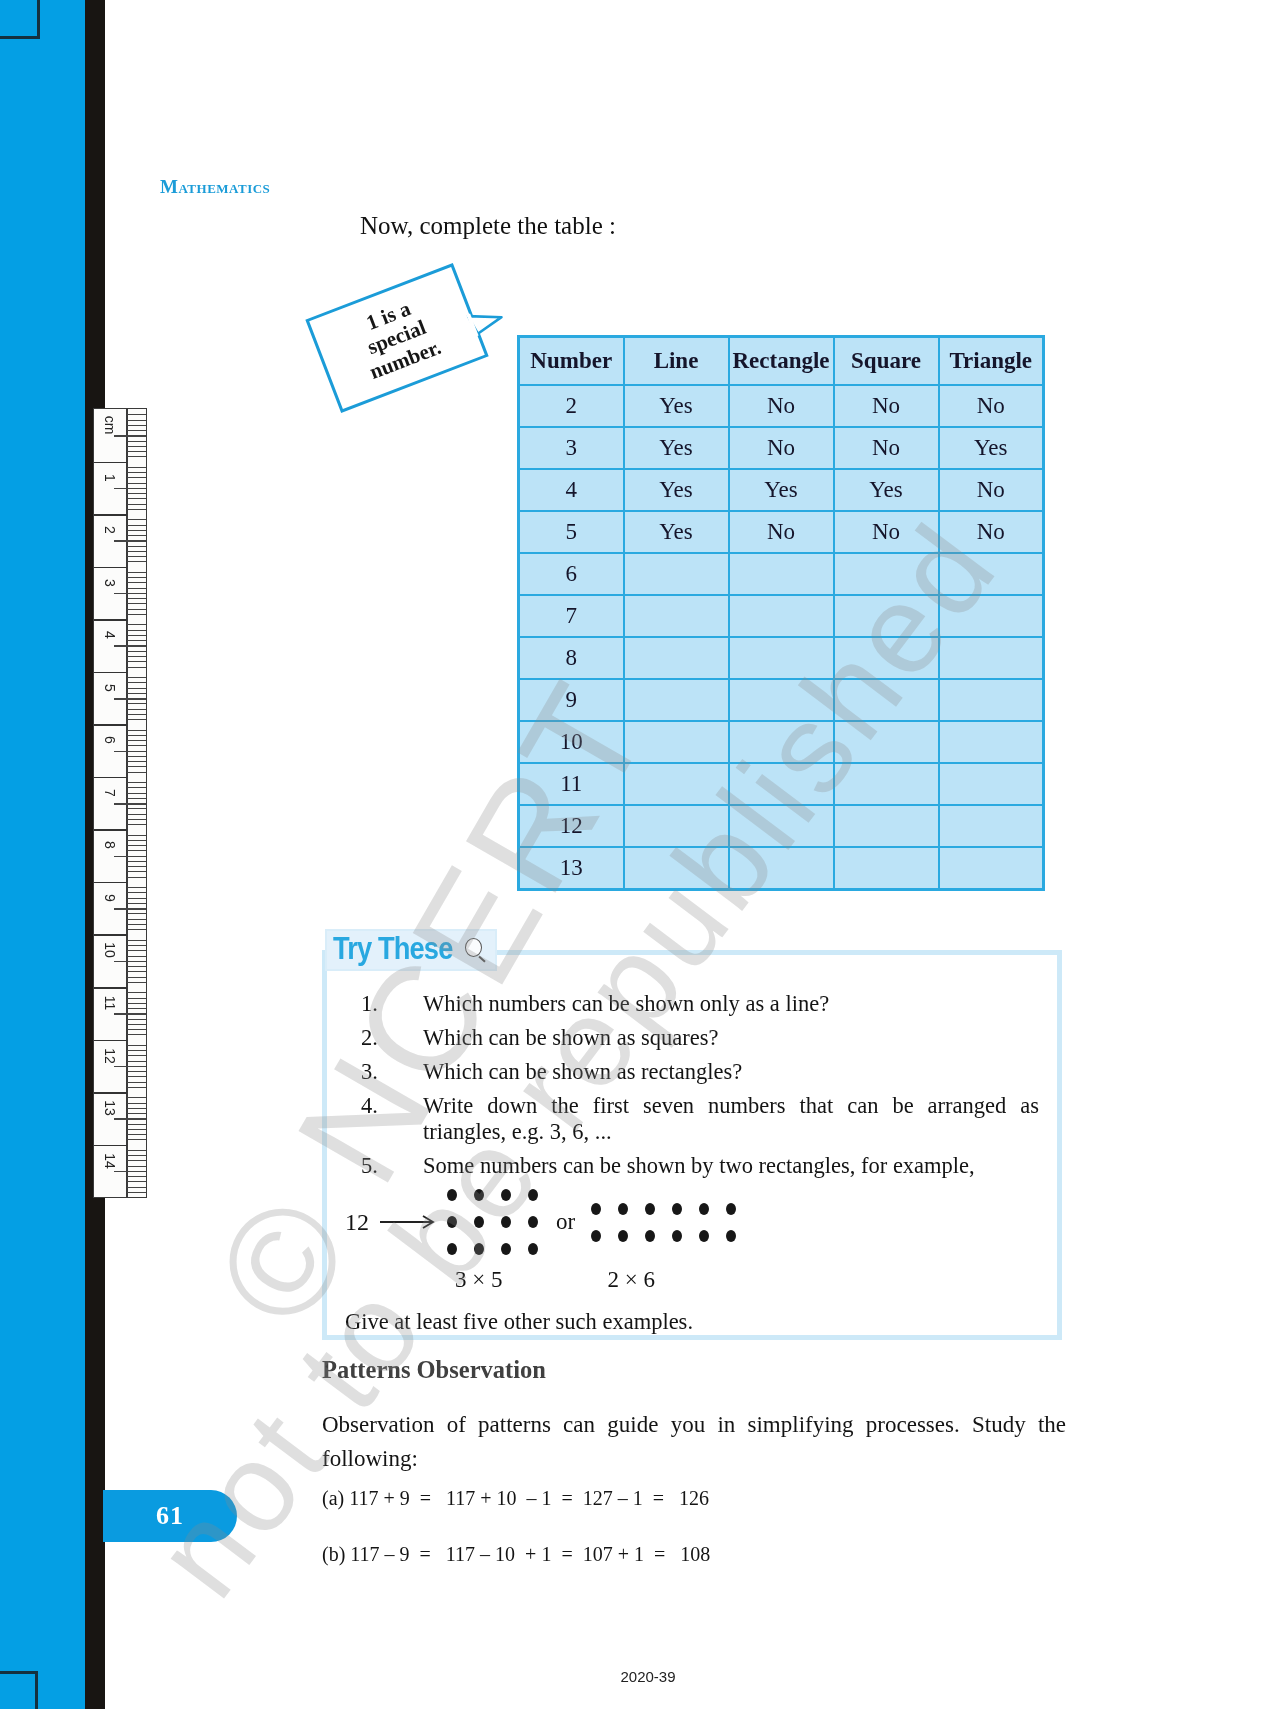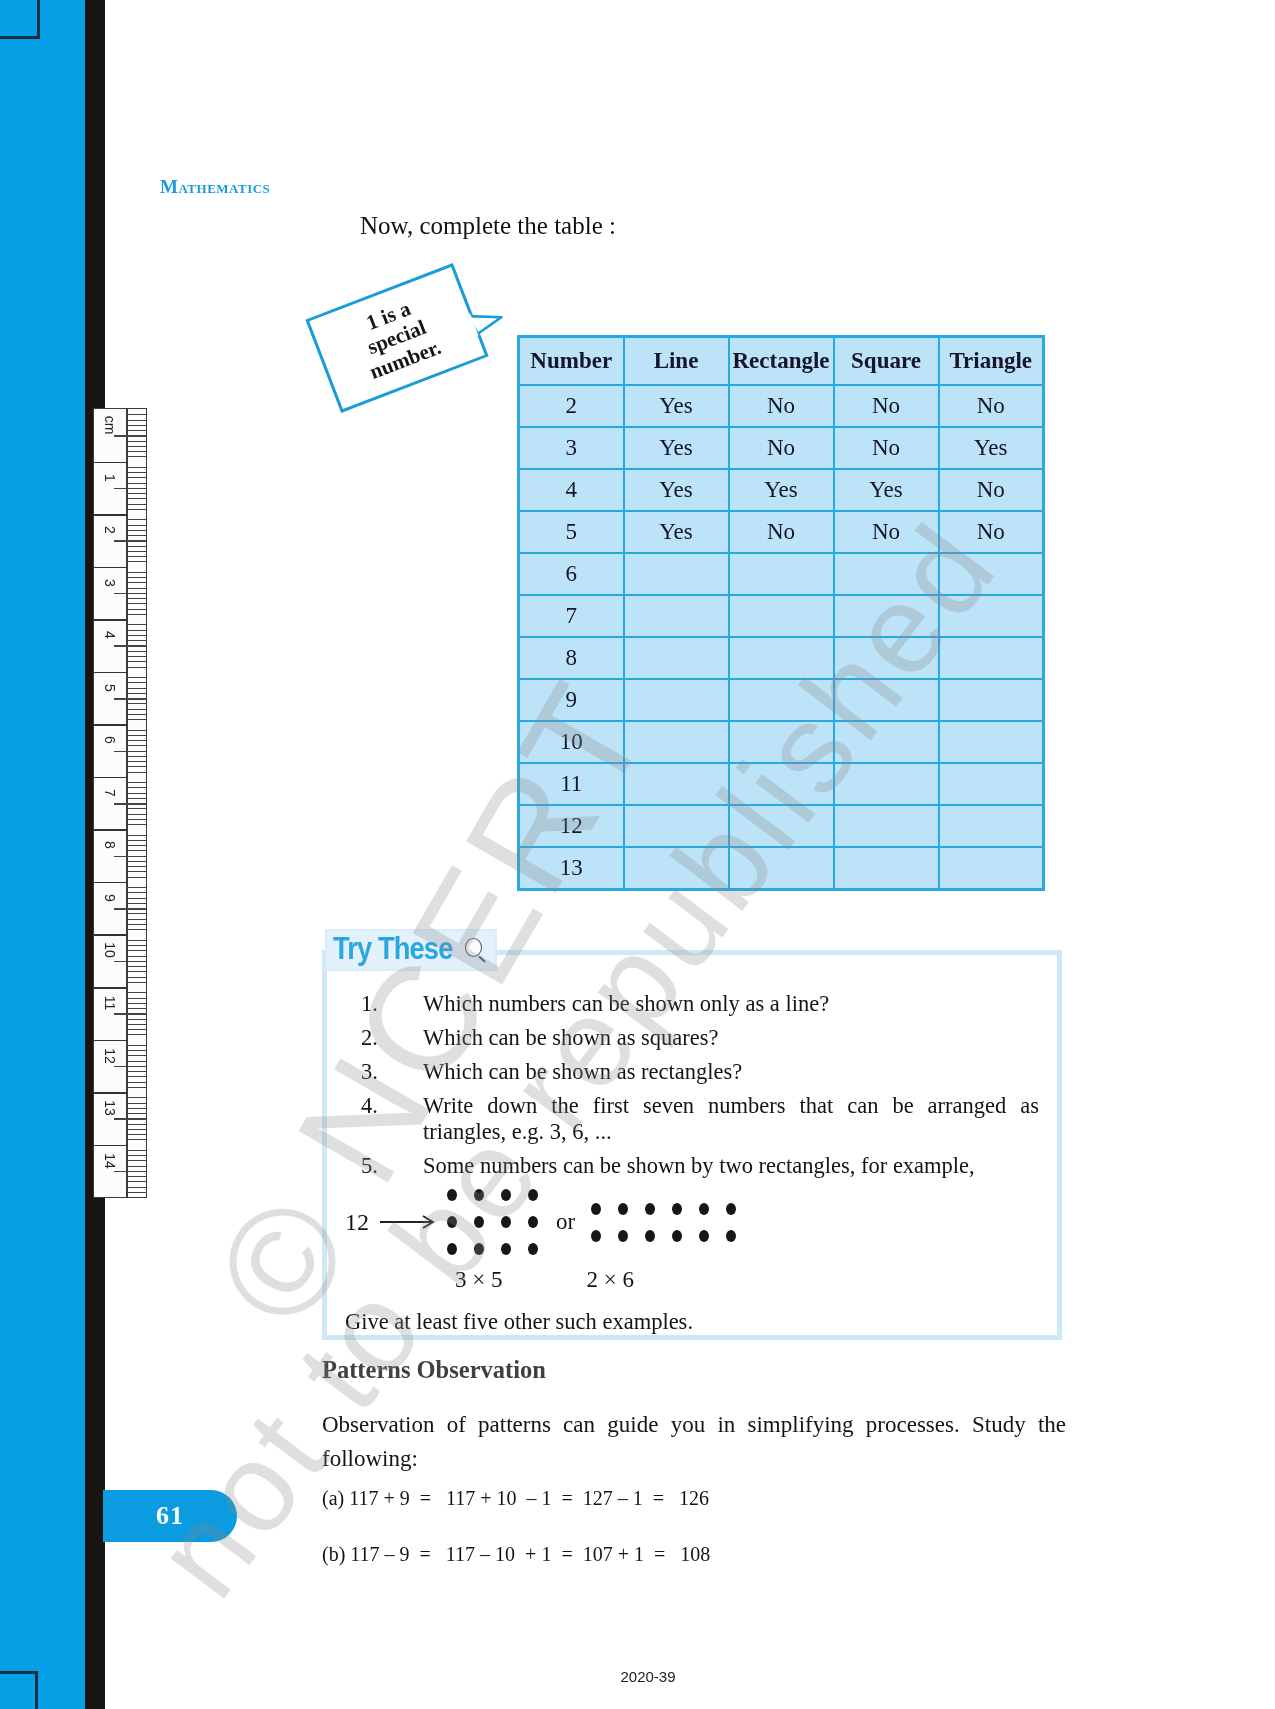--- a/index.html
+++ b/index.html
@@ -73,21 +73,21 @@
   .q-text{display:inline-block;margin-left:24px;}
   .q-item:nth-child(4) .q-text{width:652px;text-align:justify;}
 
   .example-row{display:flex;align-items:center;margin:10px 0 0 18px;}
   .twelve{font-size:24px;color:#141414;}
   .arrow-svg{margin:0 12px 0 10px;}
   .dot-grid{display:grid;column-gap:17px;row-gap:15px;}
   .dot{width:10px;height:12px;border-radius:50%;background:#171717;display:block;}
   .or-label{font-size:23px;margin:0 16px 0 18px;color:#141414;}
   .labels-row{display:flex;margin:12px 0 0 128px;font-size:23px;color:#141414;}
-  .grid-label-2{margin-left:84px;}
+  .grid-label-2{margin-left:105px;}
   .closing-line{margin:16px 0 0 18px;font-size:22.5px;color:#141414;}
 
   
   .patterns-heading{position:absolute;left:322px;top:1356px;font-size:24.5px;font-weight:bold;color:#404040;}
   .patterns-body{position:absolute;left:322px;top:1408px;width:744px;font-size:23px;
                  line-height:34px;text-align:justify;color:#141414;}
   .equation{position:absolute;left:322px;font-size:20px;white-space:pre;color:#141414;}
   .eq-a{top:1487px;}
   .eq-b{top:1543px;}
 

